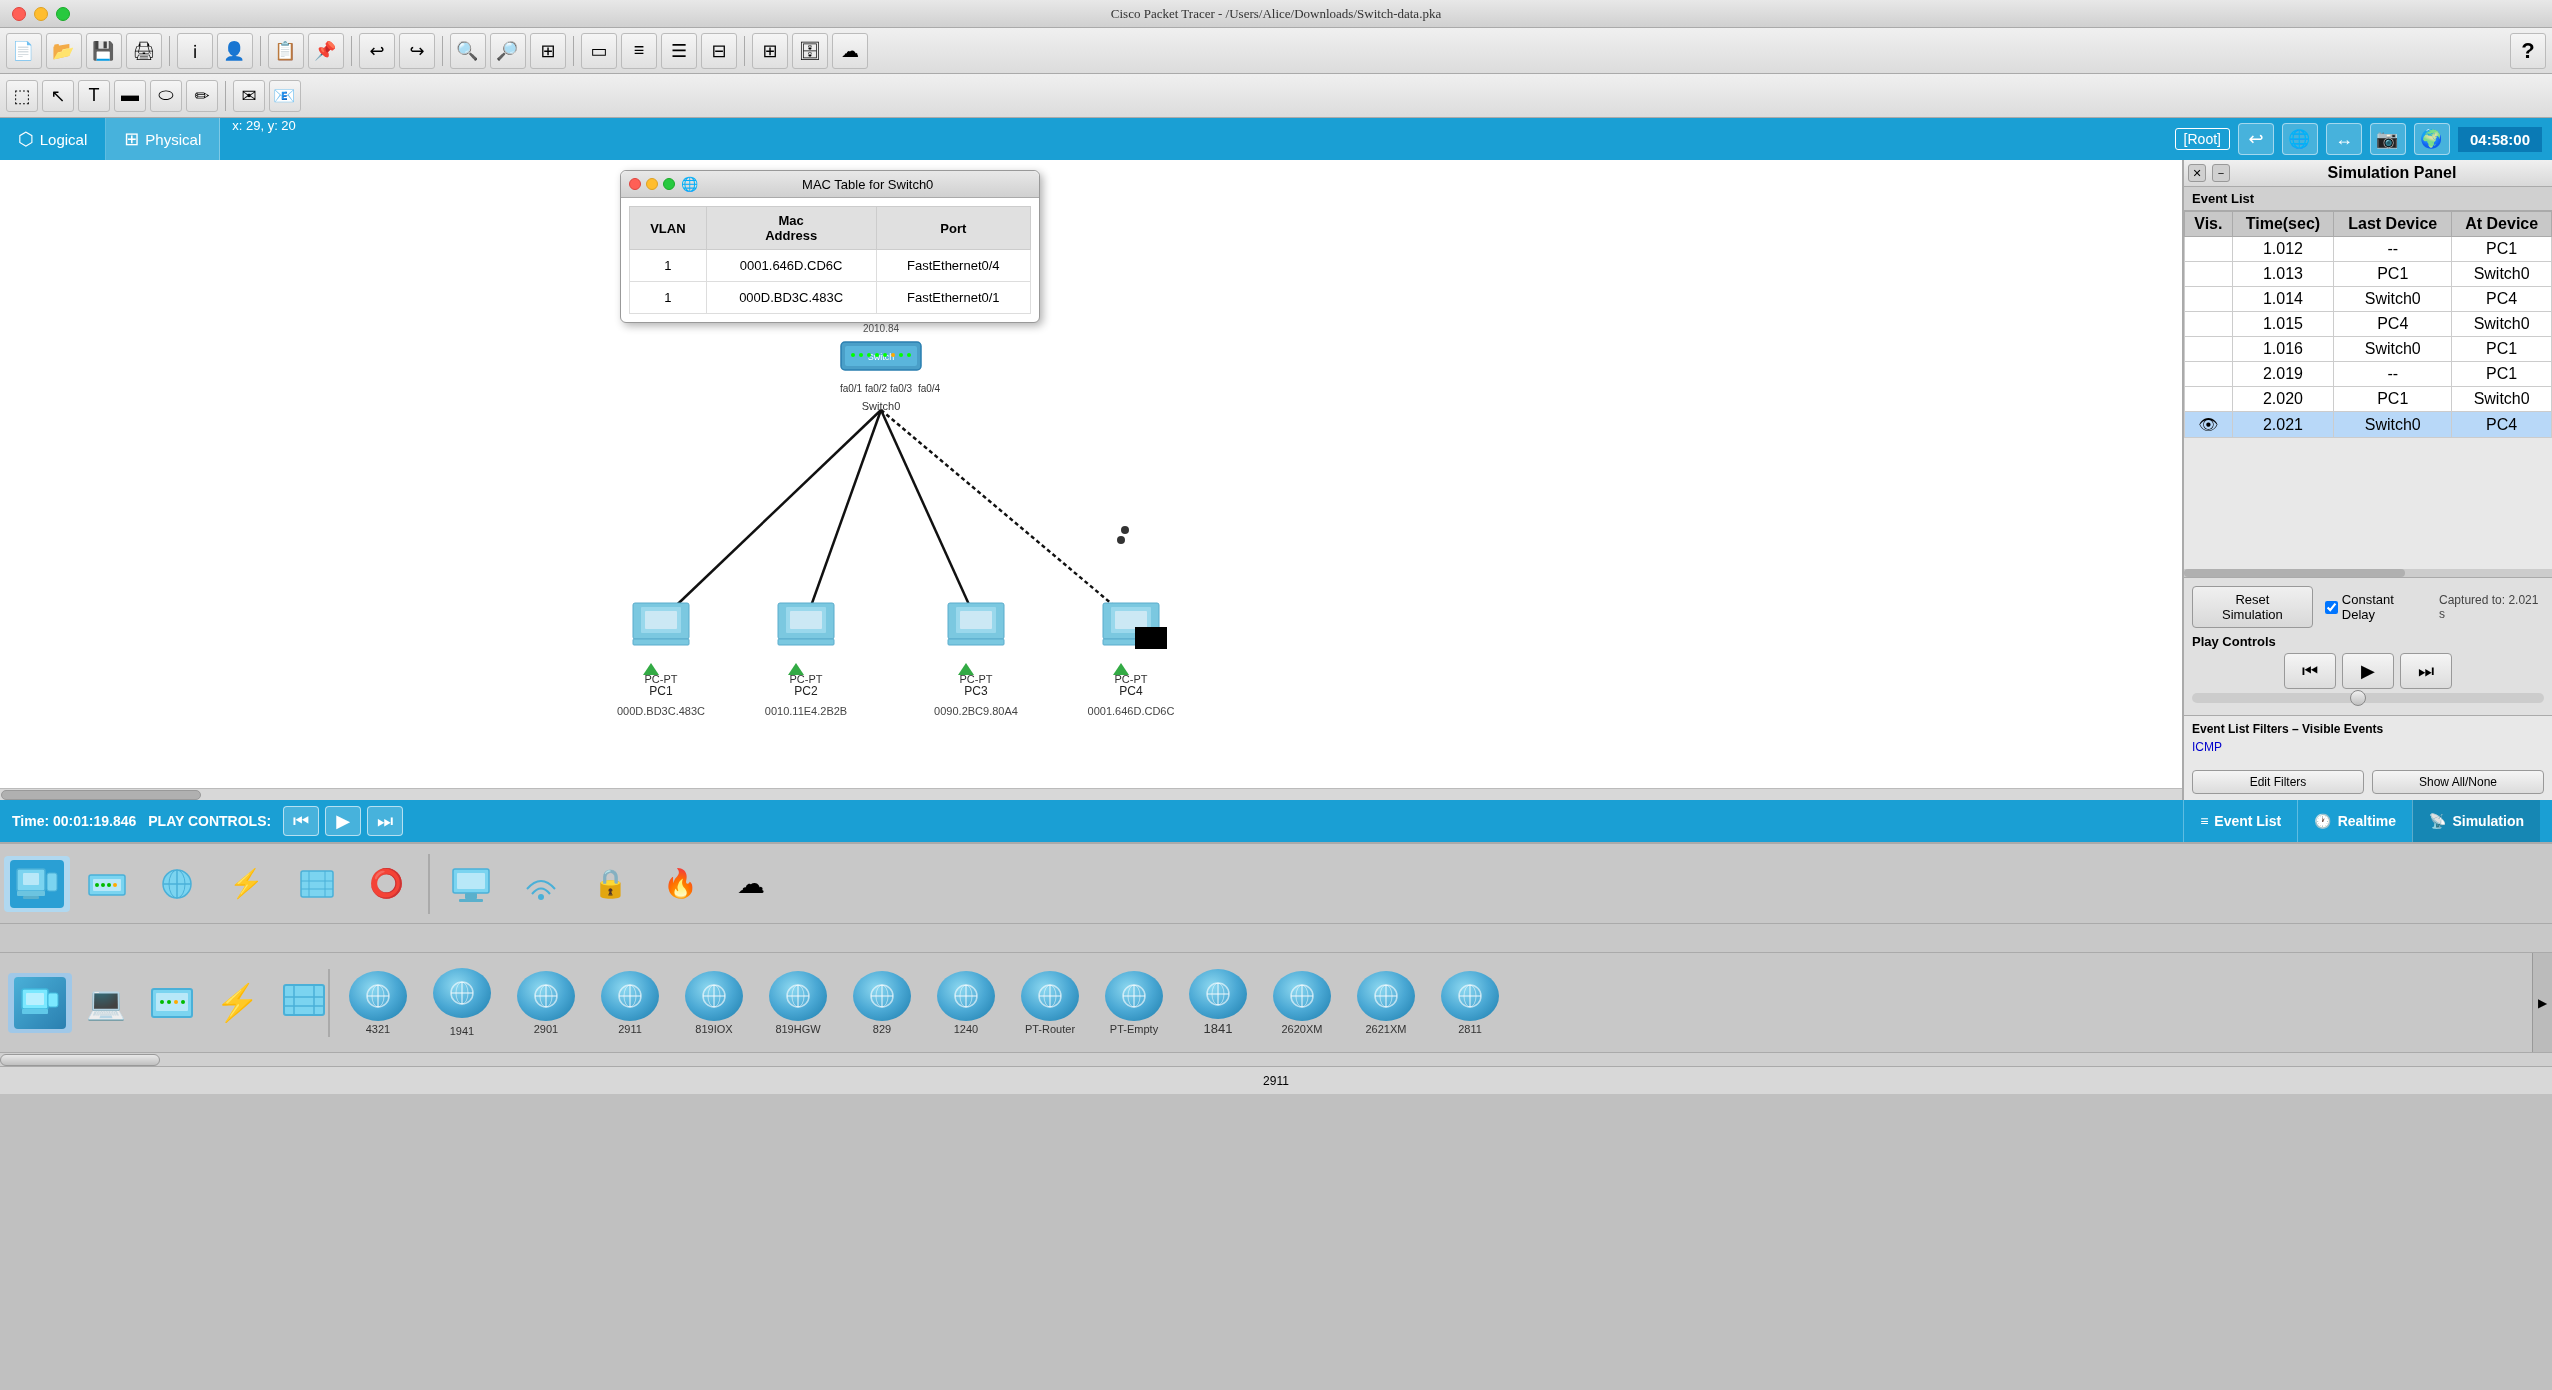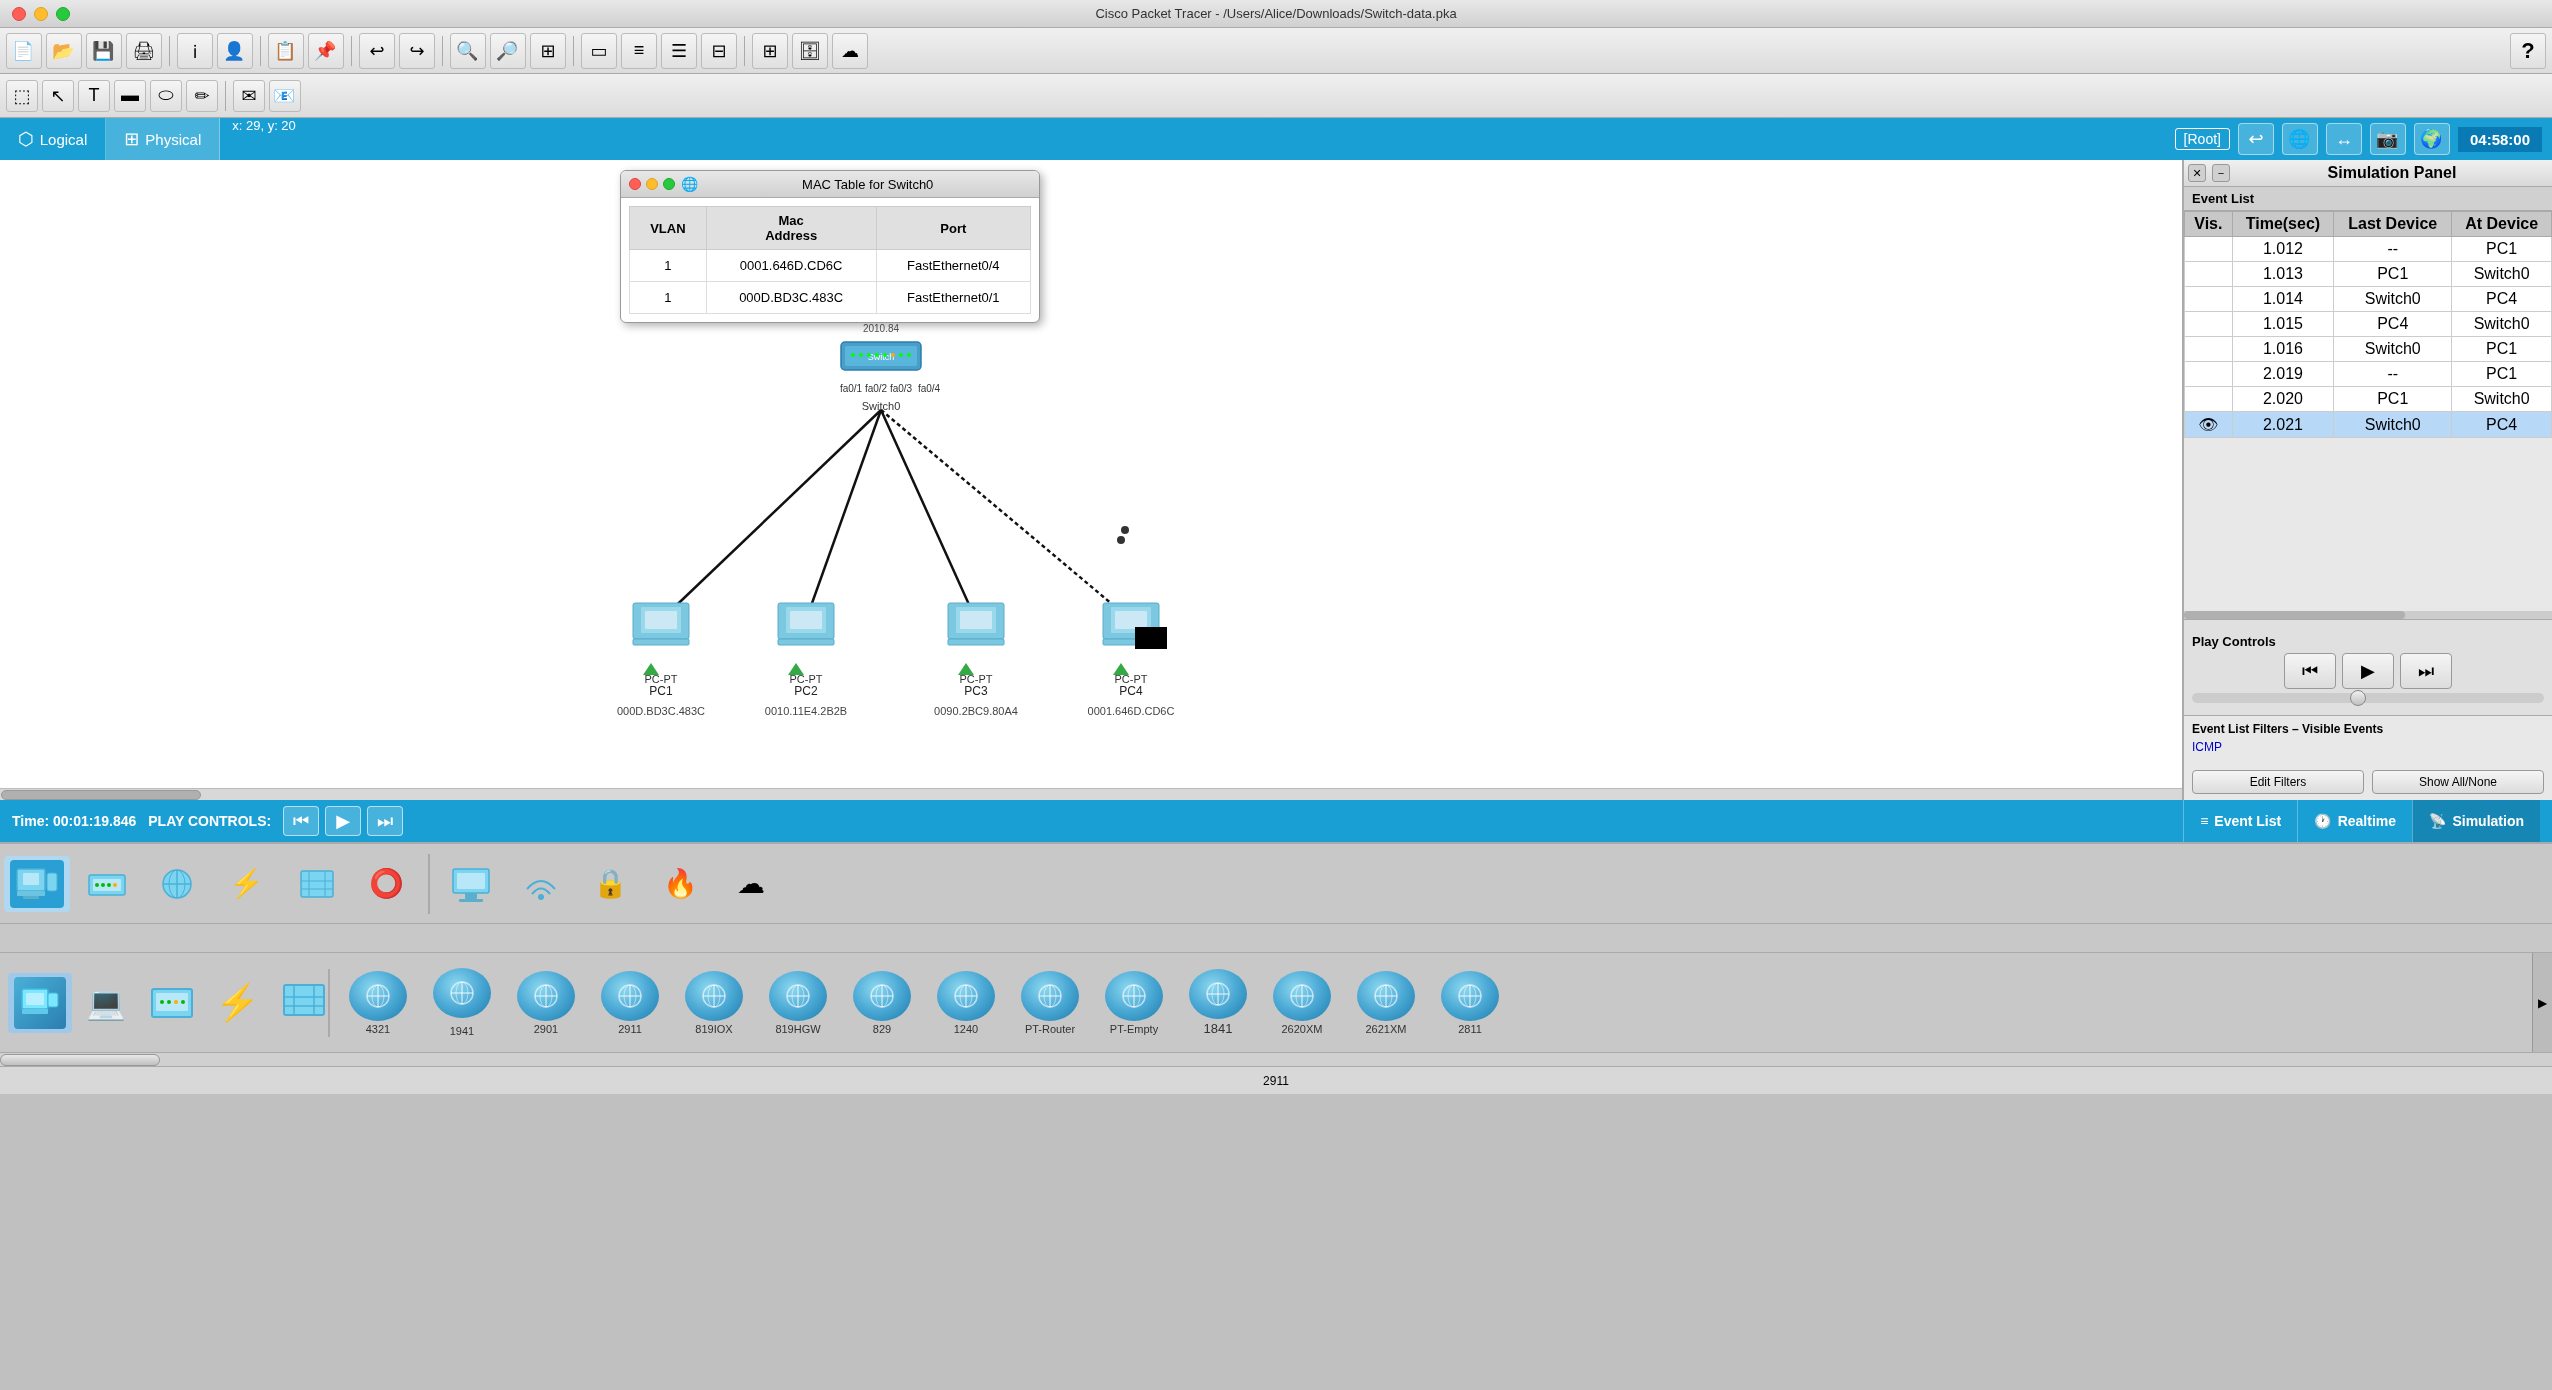--- a/index.html
+++ b/index.html
@@ -13,21 +13,21 @@
       align-items: center;
       justify-content: center;
       border-bottom: 1px solid #aaa;
       position: relative;
     }
     #titlebar .traffic-lights { position: absolute; left: 12px; display: flex; gap: 8px; }
     .traffic-light { width: 14px; height: 14px; border-radius: 50%; }
     .tl-red { background: #ff5f56; border: 1px solid #e0443e; }
     .tl-yellow { background: #ffbd2e; border: 1px solid #dea123; }
     .tl-green { background: #27c93f; border: 1px solid #1aab29; }
-    #titlebar .title { font-size: 13px; color: #333; }
+    #titlebar .title { font-size: 13px; color: #333; font-family: Liberation Serif, serif; }
 
     
     .toolbar {
       background: linear-gradient(to bottom, #f0f0f0, #dcdcdc);
       border-bottom: 1px solid #aaa;
       display: flex;
       align-items: center;
       padding: 3px 6px;
       gap: 4px;
       height: 46px;
@@ -625,20 +625,31 @@
     </tr>
           </tbody>
       </table>
     </div>
 
     <div style="height:8px;background:#ccc;margin:0;">
       <div style="width:60%;height:8px;background:#b0b0b0;border-radius:4px;"></div>
     </div>
 
     <div class="sim-controls">
+      <div style="display:flex;align-items:center;gap:12px;margin-bottom:6px;">
+        <button class="reset-btn">Reset Simulation</button>
+        <div class="constant-delay">
+          <input type="checkbox" checked="" style="">
+          <span>Constant Delay</span>
+        </div>
+        <div>
+          <span class="captured-to">Captured to:</span>
+          <span class="captured-to">2.021 s</span>
+        </div>
+      </div>
 
       <div class="play-controls-label">Play Controls</div>
       <div class="play-btns">
         <button class="play-btn">⏮</button>
         <button class="play-btn">▶</button>
         <button class="play-btn">⏭</button>
       </div>
       <div class="progress-bar-container">
         <div class="progress-bar-thumb"></div>
       </div>

